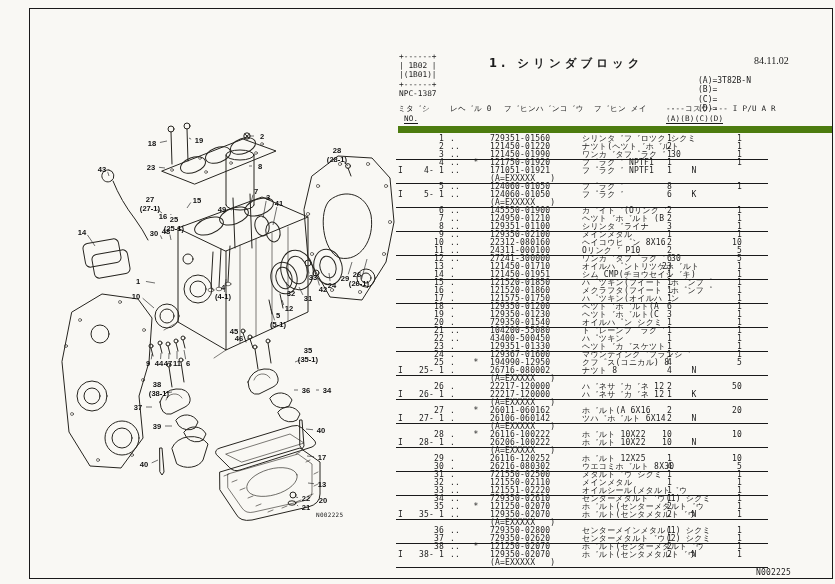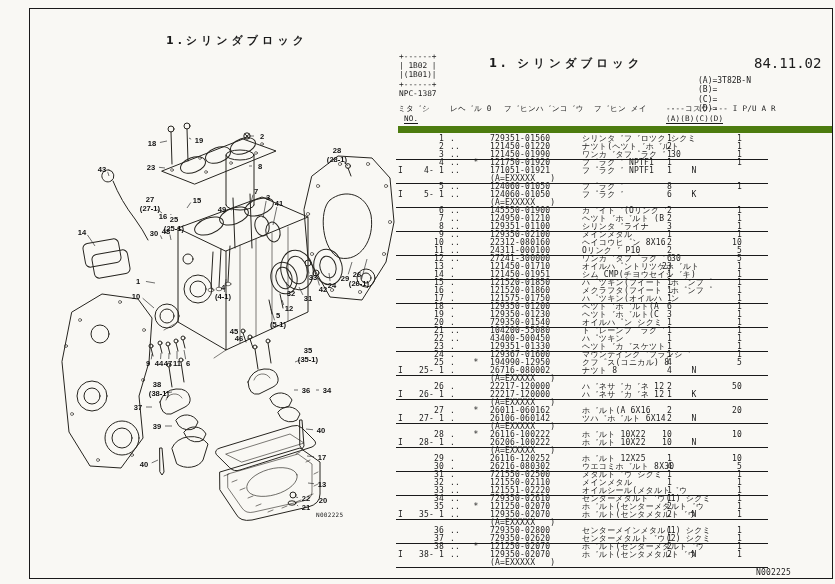--- a/index.html
+++ b/index.html
@@ -4,21 +4,21 @@
 <style>
   html,body{margin:0;padding:0;background:#888;}
   .page{position:relative;width:835px;height:584px;background:#f9f8f4;overflow:hidden;
         font-family:"DejaVu Sans Mono",monospace;color:#1b1b1b;}
   .frame{position:absolute;left:29px;top:8px;right:2px;bottom:5px;border:1px solid #1a1a1a;}
   .dtitle{position:absolute;left:166px;top:33px;font-family:"DejaVu Sans",sans-serif;font-weight:bold;
           font-size:11px;letter-spacing:4px;white-space:nowrap;}
   .codebox{position:absolute;left:399px;top:52px;font-size:7.8px;line-height:9.2px;white-space:pre;}
   .ctitle{position:absolute;left:489px;top:56px;font-family:"DejaVu Sans",sans-serif;font-weight:bold;
           font-size:11.5px;letter-spacing:4px;white-space:nowrap;}
-  .cdate{position:absolute;left:754px;top:55px;font-size:14px;}
+  .cdate{position:absolute;left:754px;top:55px;font-size:10px;font-family:Liberation Serif, serif;}
   .models{position:absolute;left:686px;top:64px;font-size:8px;line-height:9.4px;white-space:pre;}
   .table{position:absolute;left:398px;top:104px;width:434px;font-size:8px;letter-spacing:.2px;}
   .thead{position:relative;height:22px;border-bottom:7px solid #4d7c0f;font-size:7.6px;}
   .th{position:absolute;white-space:pre;}
   .th.u{border-bottom:1px solid #1a1a1a;text-align:right;}
   .rows{margin-top:2px;}
   .trow{position:relative;display:flex;height:8px;line-height:8px;white-space:pre;}
   .trow>span{flex:none;display:block;overflow:visible;}
   .c-flag{width:12px;}
   .c-no{width:34px;text-align:right;}
@@ -38,21 +38,20 @@
   svg .leader{stroke:#333;stroke-width:.7;}
   svg .part{stroke:#26241f;fill:none;stroke-width:1;stroke-linejoin:round;stroke-linecap:round;}
   svg .thin{stroke-width:.6;}
 </style>
 </head>
 <body>
 
 <div class="page">
   <div class="frame"></div>
 
-  <span class="dtitle">1.シリンダブロック</span>
 
   <svg id="diagram-svg" width="420" height="584" viewBox="0 0 420 584" style="position:absolute;left:0;top:0;">
     <g class="part">
 
       <g>
         <path d="M109,170 a6,6 0 1 0 2,11 a6,6 0 0 0 -2,-11"></path>
         <path d="M113,181 q8,20 22,38 q8,11 13,21"></path>
       </g>
 
       <g>

